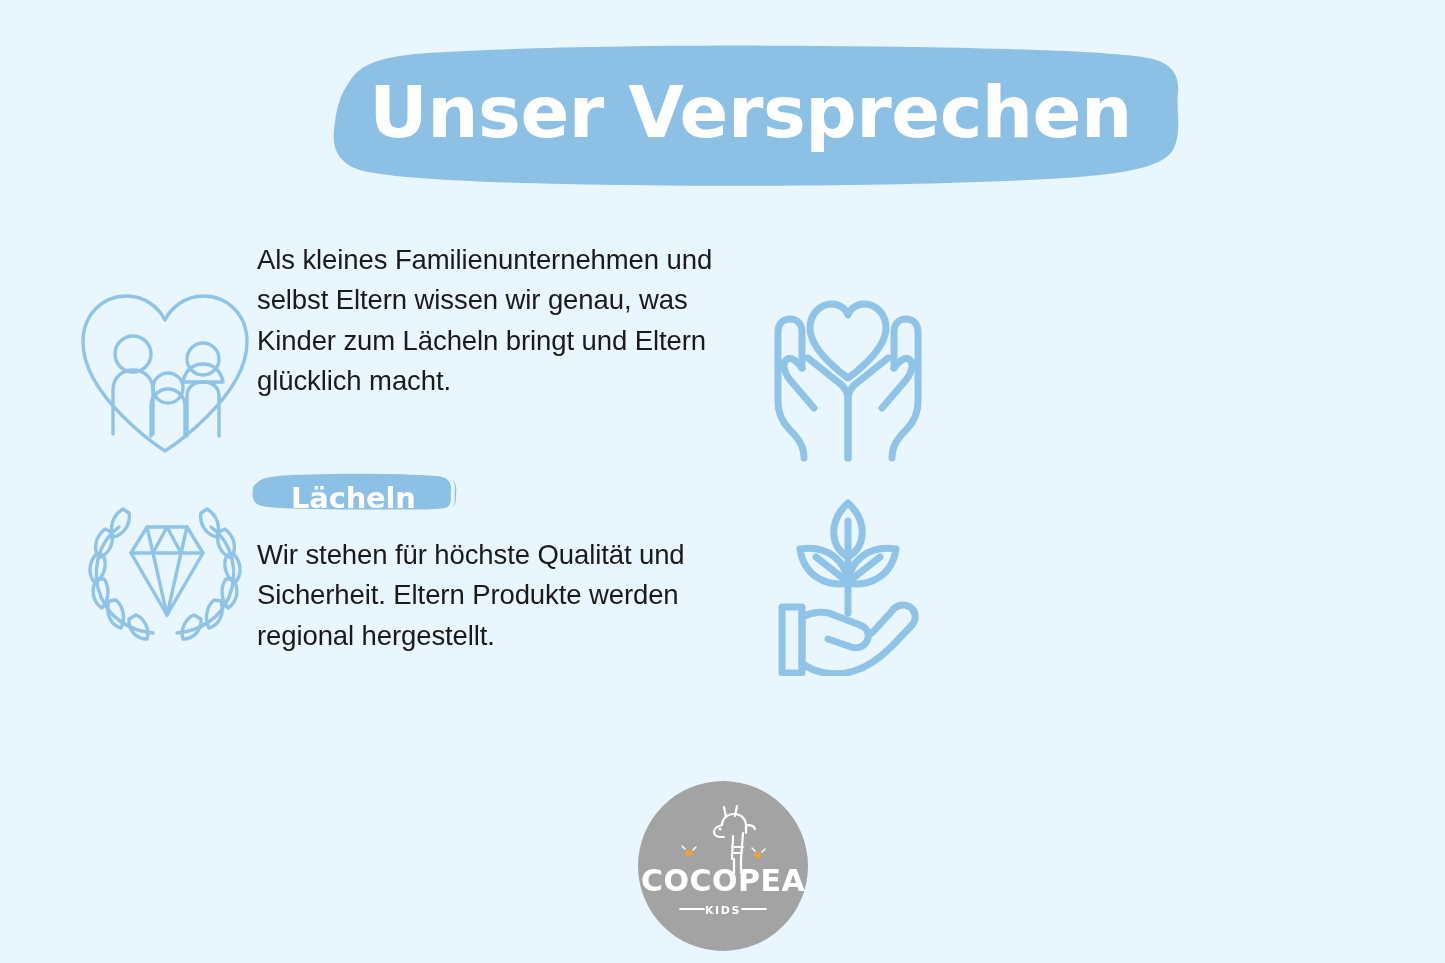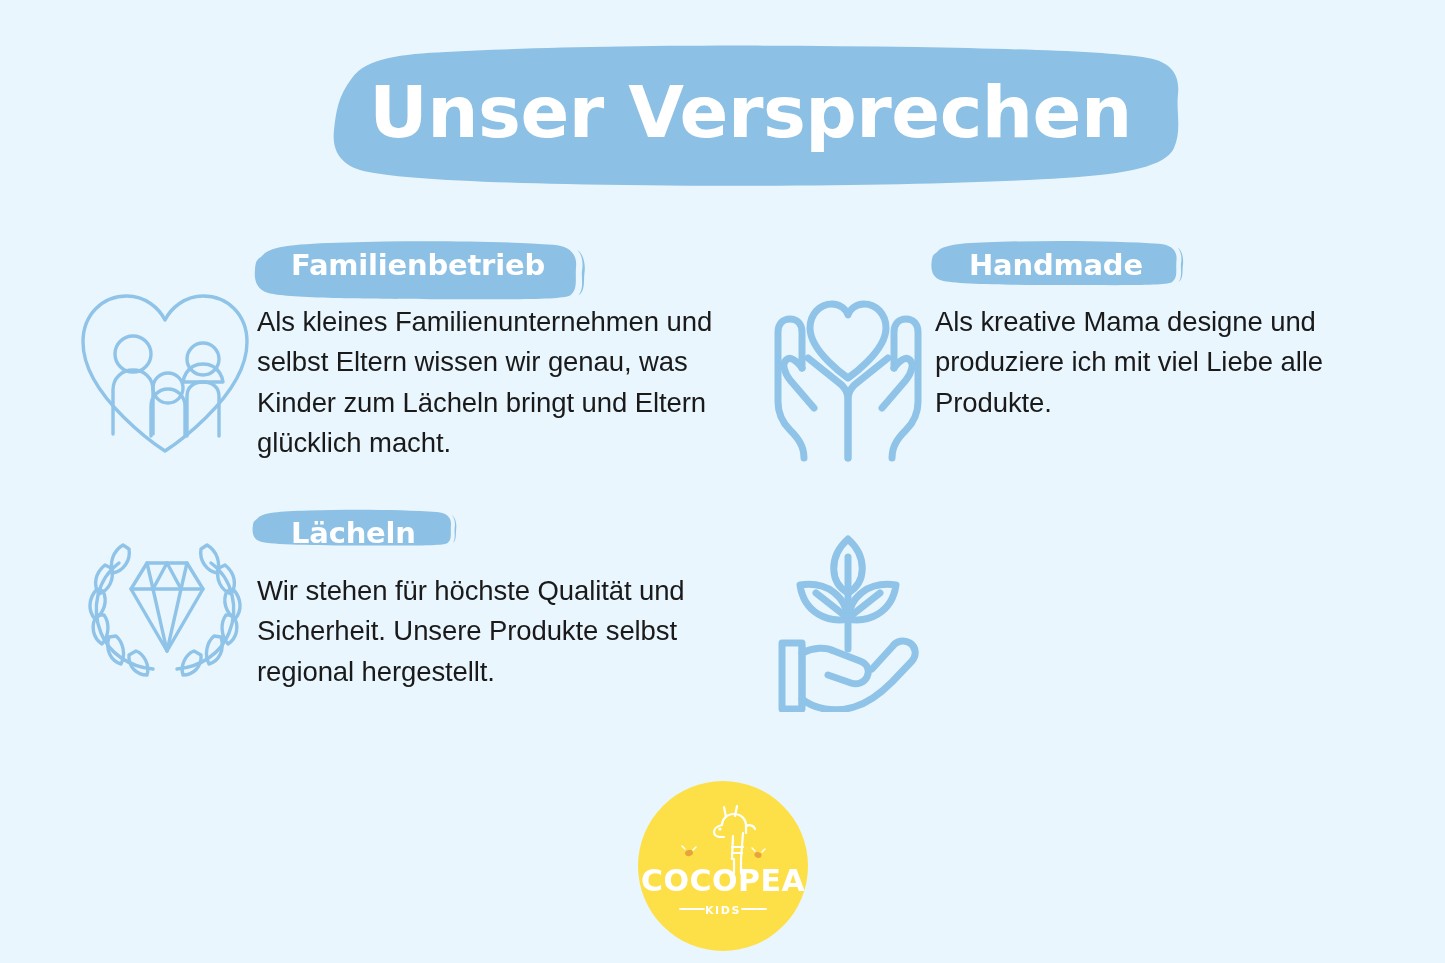--- a/index.html
+++ b/index.html
@@ -143,21 +143,21 @@
   .cell-right .body-text { max-width: 455px; }
 
   
   .logo {
     position: absolute;
     left: 638px;
     top: 781px;
     width: 170px;
     height: 170px;
     border-radius: 50%;
-    background: #fde047;
+    background: #a3a3a3;
     display: flex;
     align-items: center;
     justify-content: center;
   }
 </style>
 </head>
 <body>
 
 <div class="page">
 
@@ -187,62 +187,39 @@
             <circle cx="58" cy="68" r="18"></circle>
             <path d="M38 148 L38 104 C38 92 47 84 58 84 C69 84 78 92 78 104 L78 148"></path>
             <circle cx="93" cy="102" r="15"></circle>
             <path d="M76 150 L76 120 C76 110 84 103 93 103 C102 103 110 110 110 120 L110 150"></path>
             <circle cx="128" cy="73" r="16"></circle>
             <path d="M108 96 C108 96 110 78 128 78 C146 78 148 96 148 96 Z"></path>
             <path d="M112 150 L112 110 C112 101 119 96 128 96 C137 96 144 101 144 110 L144 150"></path>
           </svg>
         </div>
         <div class="copy">
-          <div class="pill">
-            <svg class="brush-sm" viewBox="0 0 280 50" preserveAspectRatio="none">
-              <path fill="#8cc0e4" d="M12,12 C18,5 40,3 80,2 C140,0 210,1 252,4
-                C266,5 272,12 271,22 C270,32 273,41 266,46 C258,50 210,49 150,49
-                C90,49 30,48 16,44 C6,41 4,33 5,24 C6,15 7,17 12,12 Z"></path>
-              <path fill="#8cc0e4" d="M272,8 C277,11 279,20 278,27 C277,34 279,42 273,46
-                C278,40 275,31 276,25 C277,19 276,12 272,8 Z"></path>
-            </svg>
-            <span class="pill-text">Familienbetrieb</span>
-          </div>
           <p class="body-text">Als kleines Familienunternehmen und selbst Eltern wissen wir genau, was Kinder zum Lächeln bringt und Eltern glücklich macht.</p>
         </div>
       </div>
 
       <div class="cell cell-right">
         <div class="icon-box icon-hand">
           <svg width="160" height="172" viewBox="0 0 160 172" fill="none" stroke="#8fc3e8" stroke-width="7" stroke-linecap="round" stroke-linejoin="round">
             <path d="M80 88 C80 88 42 62 42 38 C42 24 52 14 64 14 C72 14 78 19 80 25
                      C82 19 88 14 96 14 C108 14 118 24 118 38 C118 62 80 88 80 88 Z"></path>
             <path d="M80 168 L80 110 C80 102 76 96 70 92 L40 68"></path>
             <path d="M80 168 L80 110 C80 102 84 96 90 92 L120 68"></path>
             <path d="M36 168 C36 156 30 148 22 140 C14 132 10 124 10 112 L10 42
                      C10 34 15 29 22 29 C29 29 34 34 34 42 L34 78"></path>
             <path d="M124 168 C124 156 130 148 138 140 C146 132 150 124 150 112 L150 42
                      C150 34 145 29 138 29 C131 29 126 34 126 42 L126 78"></path>
             <path d="M34 78 C28 70 22 66 18 70 C14 74 16 82 22 90 L46 118"></path>
             <path d="M126 78 C132 70 138 66 142 70 C146 74 144 82 138 90 L114 118"></path>
           </svg>
         </div>
-        <div class="copy">
-          <div class="pill">
-            <svg class="brush-sm" viewBox="0 0 280 50" preserveAspectRatio="none">
-              <path fill="#8cc0e4" d="M12,12 C18,5 40,3 80,2 C140,0 210,1 252,4
-                C266,5 272,12 271,22 C270,32 273,41 266,46 C258,50 210,49 150,49
-                C90,49 30,48 16,44 C6,41 4,33 5,24 C6,15 7,17 12,12 Z"></path>
-              <path fill="#8cc0e4" d="M272,8 C277,11 279,20 278,27 C277,34 279,42 273,46
-                C278,40 275,31 276,25 C277,19 276,12 272,8 Z"></path>
-            </svg>
-            <span class="pill-text">Handmade</span>
-          </div>
-          <p class="body-text">Als kreative Mama designe und produziere ich mit viel Liebe alle Produkte.</p>
-        </div>
       </div>
     </div>
 
     <div class="row row-2">
 
       <div class="cell cell-left">
         <div class="icon-box icon-gem">
           <svg width="180" height="165" viewBox="0 0 180 165" fill="none" stroke="#8fc3e8" stroke-width="3.4" stroke-linecap="round" stroke-linejoin="round">
 
             <path d="M56 62 L72 36 L112 36 L128 62 L92 124 Z"></path>
@@ -273,21 +250,21 @@
           <div class="pill">
             <svg class="brush-sm" viewBox="0 0 280 50" preserveAspectRatio="none">
               <path fill="#8cc0e4" d="M12,12 C18,5 40,3 80,2 C140,0 210,1 252,4
                 C266,5 272,12 271,22 C270,32 273,41 266,46 C258,50 210,49 150,49
                 C90,49 30,48 16,44 C6,41 4,33 5,24 C6,15 7,17 12,12 Z"></path>
               <path fill="#8cc0e4" d="M272,8 C277,11 279,20 278,27 C277,34 279,42 273,46
                 C278,40 275,31 276,25 C277,19 276,12 272,8 Z"></path>
             </svg>
             <span class="pill-text">Lächeln</span>
           </div>
-          <p class="body-text">Wir stehen für höchste Qualität und Sicherheit. Unsere Produkte selbst regional hergestellt.</p>
+          <p class="body-text">Wir stehen für höchste Qualität und Sicherheit. Eltern Produkte werden regional hergestellt.</p>
         </div>
       </div>
 
       <div class="cell cell-right">
         <div class="icon-box icon-plant">
           <svg width="160" height="185" viewBox="0 0 160 185" fill="none" stroke="#8fc3e8" stroke-width="7" stroke-linecap="round" stroke-linejoin="round">
 
             <path d="M80 122 L80 66"></path>
 
             <path d="M80 66 C62 56 60 30 80 12 C100 30 98 56 80 66 Z"></path>

